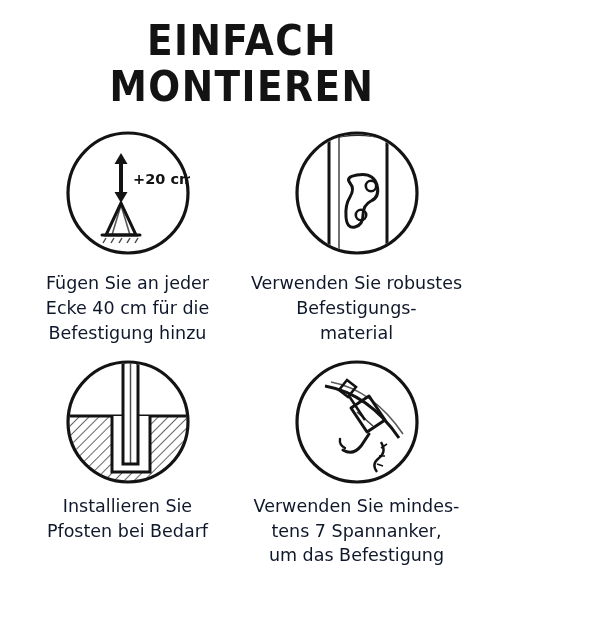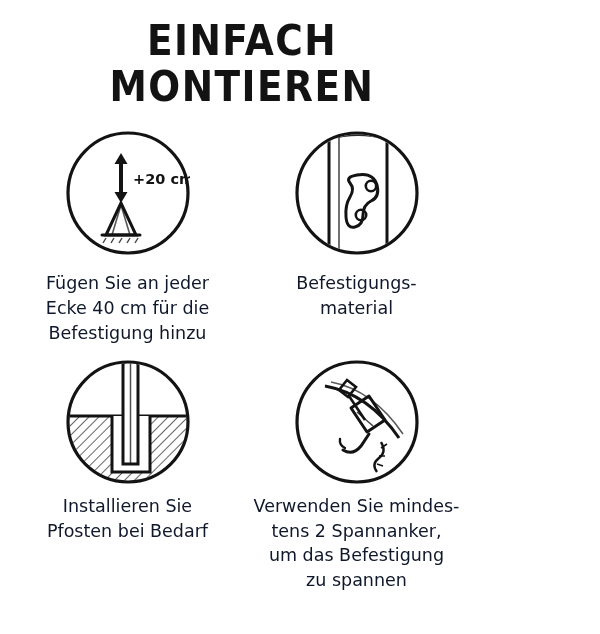--- a/index.html
+++ b/index.html
@@ -136,20 +136,21 @@
             <path d="M34 8 Q63 0 92 8" fill="none" stroke="#131313" stroke-width="2.2" opacity="0.9"></path>
 
             <path d="M62 44 q16 -3 20 10 q3 12 -6 16 q-8 4 -8 14 q0 10 -8 12 q-8 2 -9 -10 q-1 -12 4 -20 q5 -8 0 -14 q-5 -6 7 -8 z" fill="none" stroke="#131313" stroke-width="3" stroke-linejoin="round"></path>
             <circle cx="76" cy="55" r="5.2" fill="none" stroke="#131313" stroke-width="2.6"></circle>
             <circle cx="66" cy="84" r="5.2" fill="none" stroke="#131313" stroke-width="2.6"></circle>
           </g>
           <circle cx="62" cy="62" r="60" fill="none" stroke="#131313" stroke-width="3.2"></circle>
         </svg>
       </div>
       <div class="caption">
+        <span class="ln">Verwenden Sie robustes</span>
         <span class="ln">Befestigungs-</span>
         <span class="ln">material</span>
       </div>
     </div>
 
     <div class="cell row2">
       <div class="icon-wrap">
         <svg viewBox="0 0 124 124" xmlns="http://www.w3.org/2000/svg">
           <defs>
             <clipPath id="c3">
@@ -206,20 +207,19 @@
               <line x1="86" y1="88" x2="92" y2="84"></line>
               <line x1="84" y1="96" x2="90" y2="96"></line>
               <line x1="82" y1="104" x2="88" y2="106"></line>
             </g>
           </g>
           <circle cx="62" cy="62" r="60" fill="none" stroke="#131313" stroke-width="3.2"></circle>
         </svg>
       </div>
       <div class="caption">
         <span class="ln">Verwenden Sie mindes-</span>
-        <span class="ln">tens 2 Spannanker,</span>
+        <span class="ln">tens 7 Spannanker,</span>
         <span class="ln">um das Befestigung</span>
-        <span class="ln">zu spannen</span>
       </div>
     </div>
 
   </div>
 </div>
 
 </body></html>

